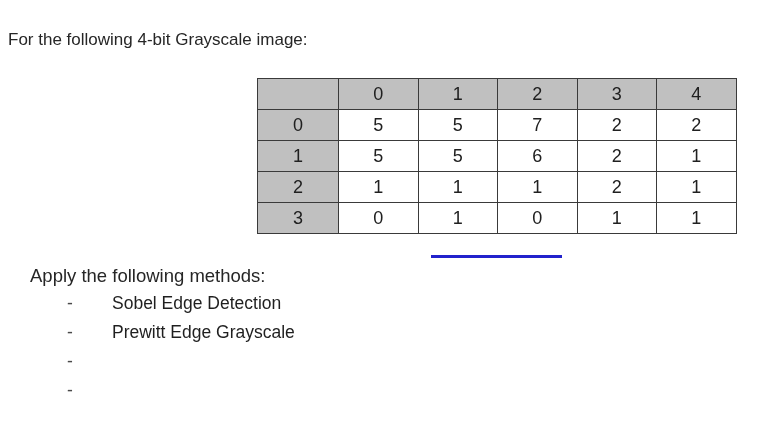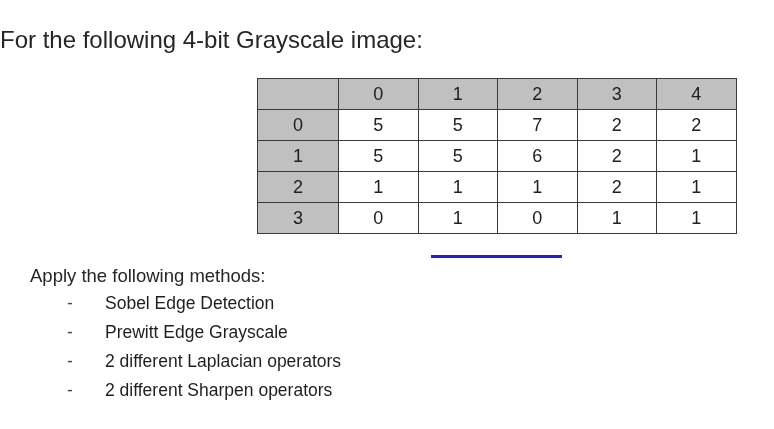--- a/index.html
+++ b/index.html
@@ -13,23 +13,23 @@
     position: relative;
     overflow: hidden;
     font-family: "Liberation Sans", sans-serif;
     color: #1c1c1c;
     -webkit-font-smoothing: antialiased;
   }
 
   
   #intro-line {
     position: absolute;
-    left: 0;
+    left: 8px;
     top: 28px;
-    font-size: 24px;
+    font-size: 17px;
     line-height: 24px;
     color: #262626;
     white-space: nowrap;
   }
 
   
   #grayscale-table-wrap {
     position: absolute;
     left: 257px;
     top: 78px;
@@ -103,21 +103,21 @@
   }
   #methods-list li .dash {
     position: absolute;
     left: 67px;
     top: 0;
     width: 12px;
     color: #4a4a4a;
   }
   #methods-list li .item-text {
     position: absolute;
-    left: 105px;
+    left: 112px;
     top: 0;
   }
 </style>
 </head>
 <body>
 
 <div id="intro-line">For the following 4-bit Grayscale image:</div>
 
 <div id="grayscale-table-wrap">
   <table class="grid">
@@ -184,19 +184,17 @@
   <li>
     <span class="dash">-</span>
     <span class="item-text">Sobel Edge Detection</span>
   </li>
   <li>
     <span class="dash">-</span>
     <span class="item-text">Prewitt Edge Grayscale</span>
   </li>
   <li>
     <span class="dash">-</span>
-    <span class="item-text">2 different Laplacian operators</span>
-  </li>
-  <li>
-    <span class="dash">-</span>
-    <span class="item-text">2 different Sharpen operators</span>
+  </li>
+  <li>
+    <span class="dash">-</span>
   </li>
 </ul>
 
 </body></html>

